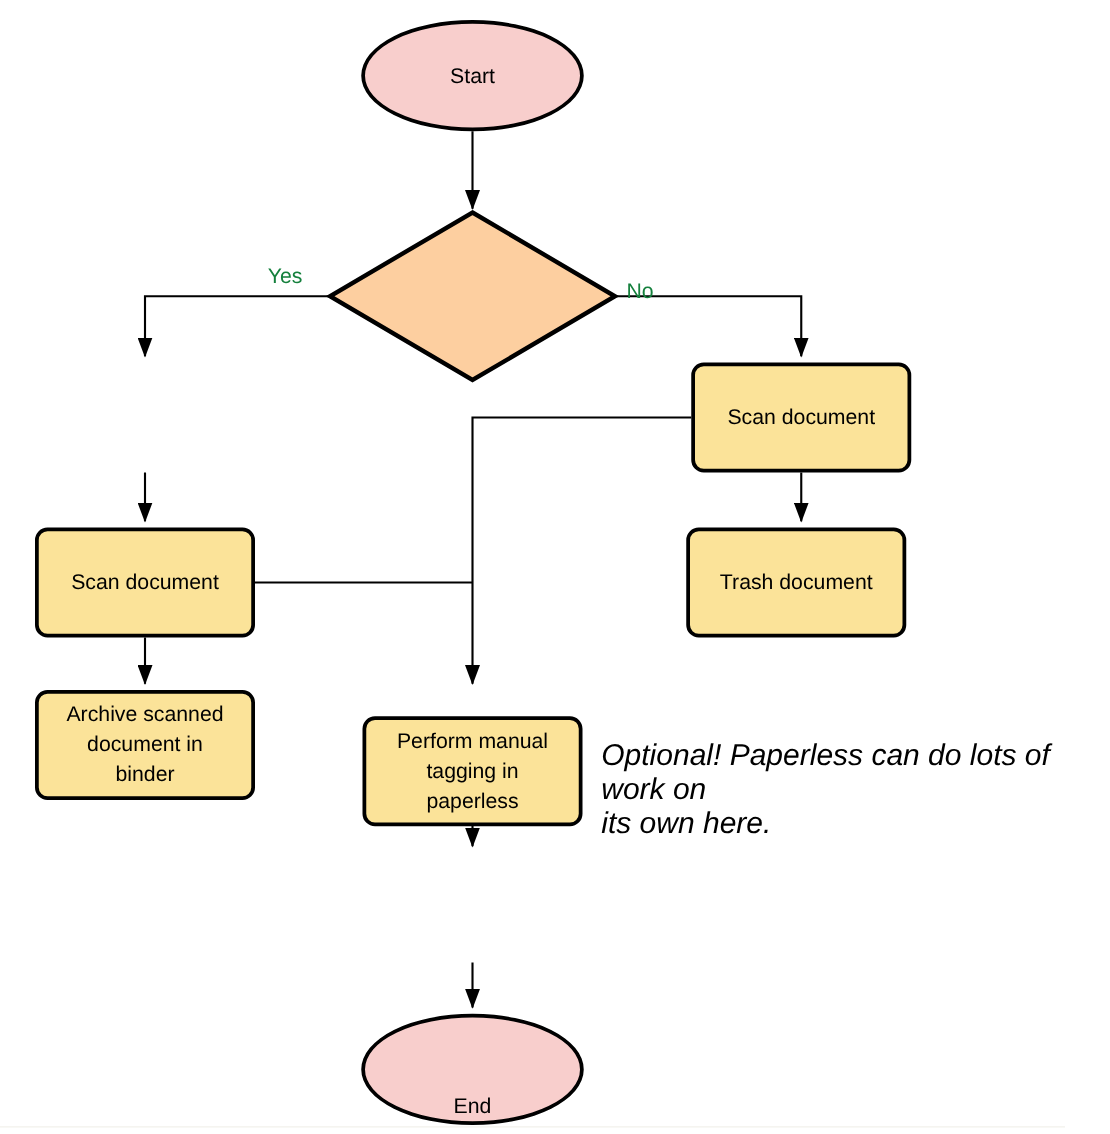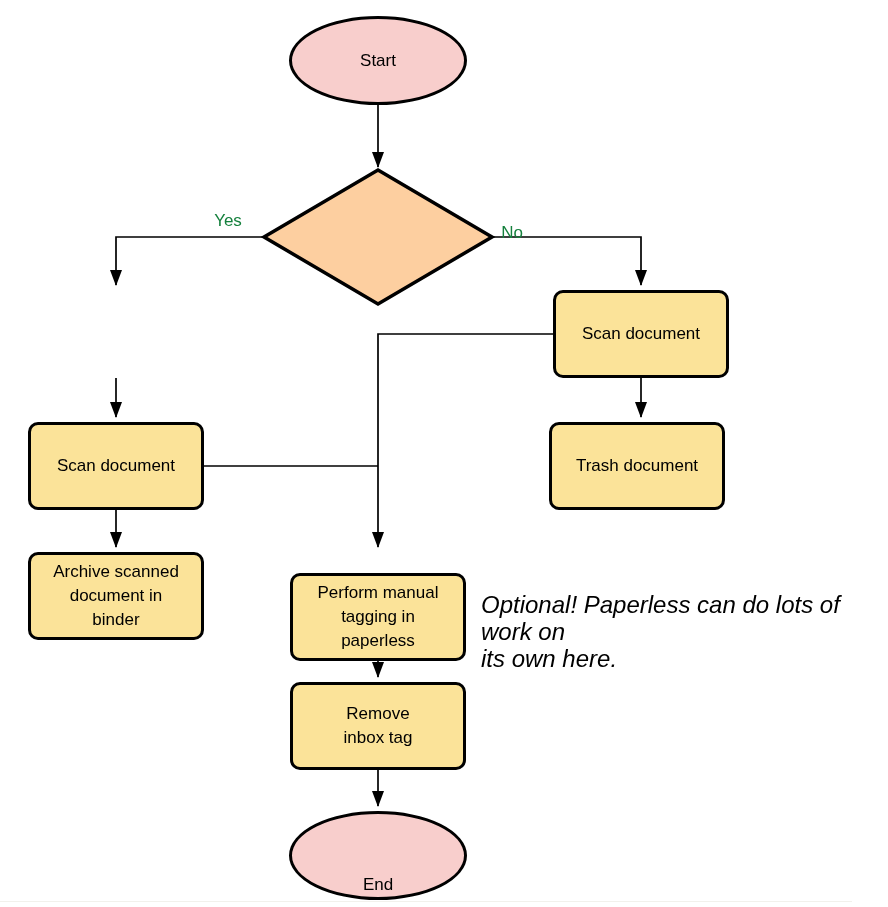--- a/index.html
+++ b/index.html
@@ -164,24 +164,20 @@
 
   <div class="node process" id="node-tagging">
     <span>Perform manual
 tagging in
 paperless</span>
   </div>
 
   <div class="annotation">Optional! Paperless can do lots of work on
 its own here.</div>
 
-  <div class="node process" id="node-remove">
-    <span>Remove
-inbox tag</span>
-  </div>
 
   <div class="node terminator" id="node-end">
     <span>End</span>
   </div>
 
   <div class="bottom-rule"></div>
 
 </div>
 
 </body></html>

